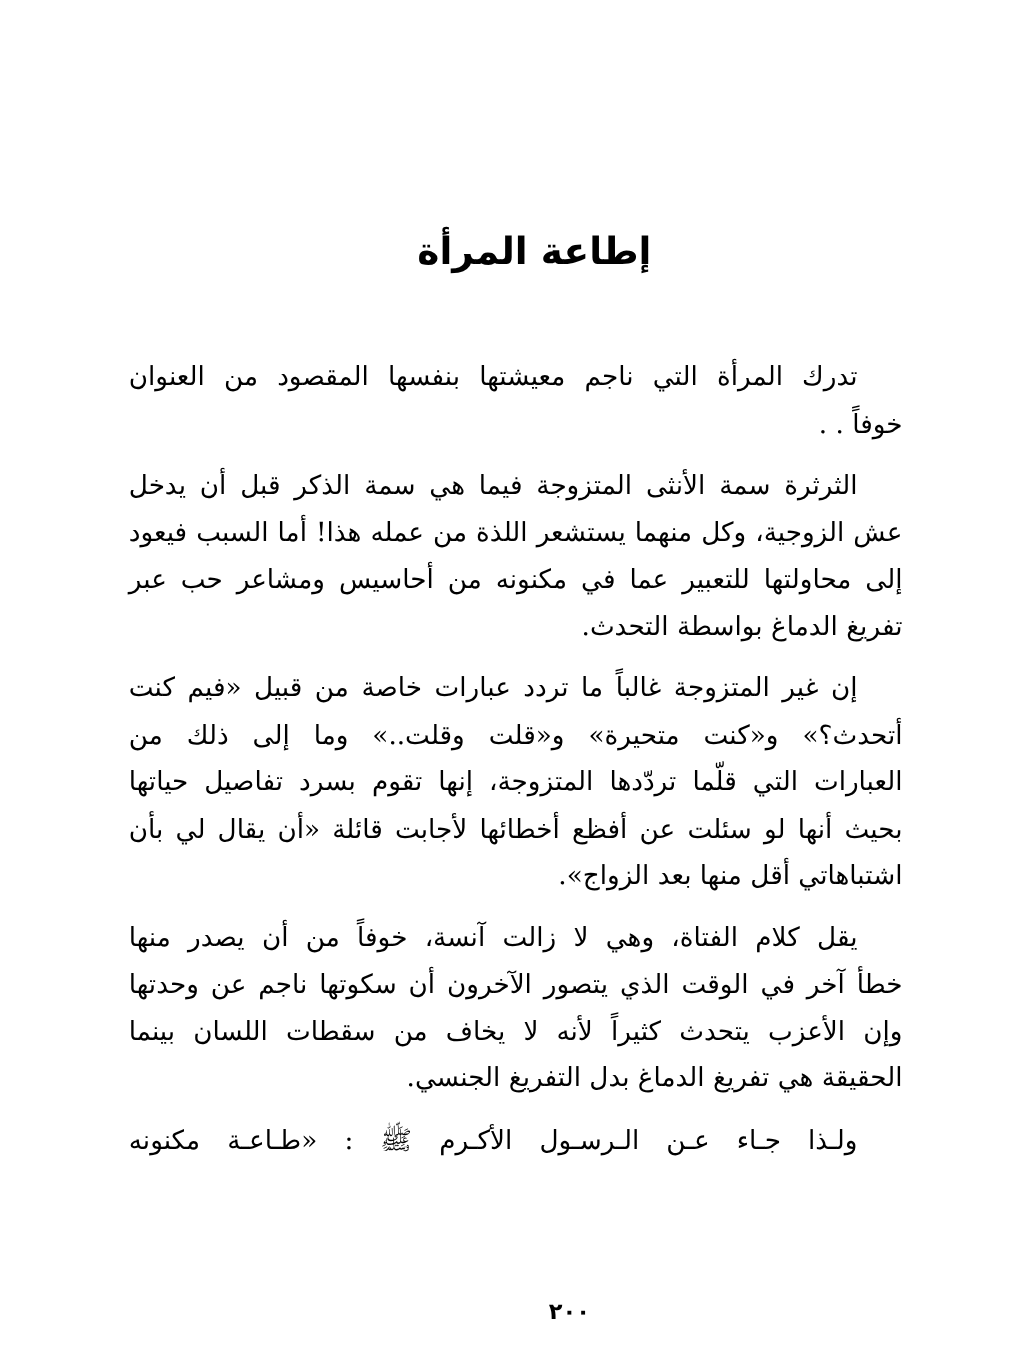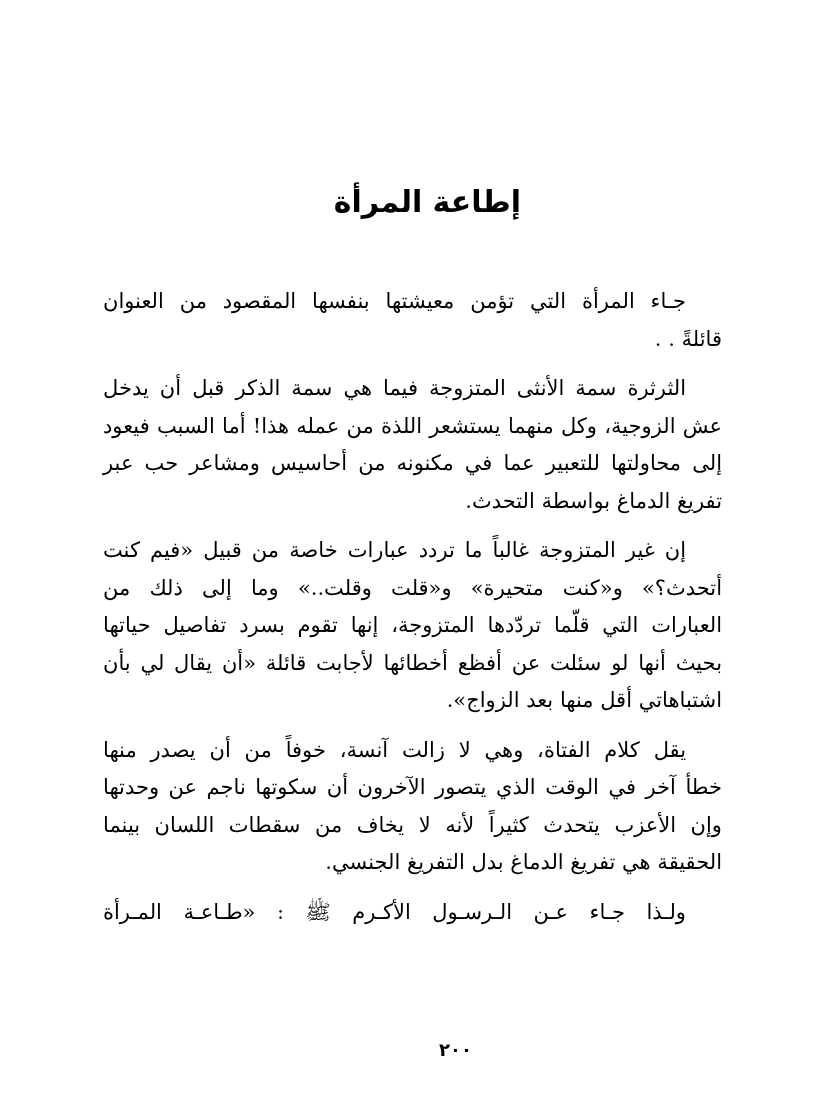--- a/index.html
+++ b/index.html
@@ -76,22 +76,22 @@
 </head>
 <body>
 
 <div class="page">
 
   <h1 class="title" style="margin:16px;">إطاعة المرأة</h1>
 
   <div class="body-text">
 
     <div class="para">
-      <span class="line indent">جـاء المرأة التي تؤمن معيشتها بنفسها المقصود من العنوان</span>
-      <span class="line last">قائلةً . .</span>
+      <span class="line indent">تدرك المرأة التي ناجم معيشتها بنفسها المقصود من العنوان</span>
+      <span class="line last">خوفاً . .</span>
     </div>
 
     <div class="para">
       <span class="line indent">الثرثرة سمة الأنثى  المتزوجة فيما هي سمة الذكر قبل أن يدخل</span>
       <span class="line">عش الزوجية، وكل منهما يستشعر اللذة من عمله هذا! أما السبب فيعود</span>
       <span class="line">إلى محاولتها للتعبير عما في مكنونه من أحاسيس ومشاعر حب عبر</span>
       <span class="line last">تفريغ الدماغ بواسطة التحدث.</span>
     </div>
 
     <div class="para">
@@ -103,20 +103,20 @@
     </div>
 
     <div class="para">
       <span class="line indent">يقل كلام الفتاة، وهي لا زالت آنسة، خوفاً من أن يصدر منها</span>
       <span class="line">خطأ آخر في الوقت الذي يتصور الآخرون أن سكوتها ناجم عن وحدتها</span>
       <span class="line">وإن الأعزب يتحدث كثيراً لأنه لا يخاف من سقطات اللسان بينما</span>
       <span class="line last">الحقيقة هي تفريغ الدماغ بدل التفريغ الجنسي.</span>
     </div>
 
     <div class="para">
-      <span class="line indent">ولـذا جـاء عـن الـرسـول الأكـرم ﷺ : «طـاعـة المـرأة</span>
+      <span class="line indent">ولـذا جـاء عـن الـرسـول الأكـرم ﷺ : «طـاعـة مكنونه</span>
     </div>
 
   </div>
 
   <div class="page-number">٢٠٠</div>
 
 </div>
 
 </body></html>

